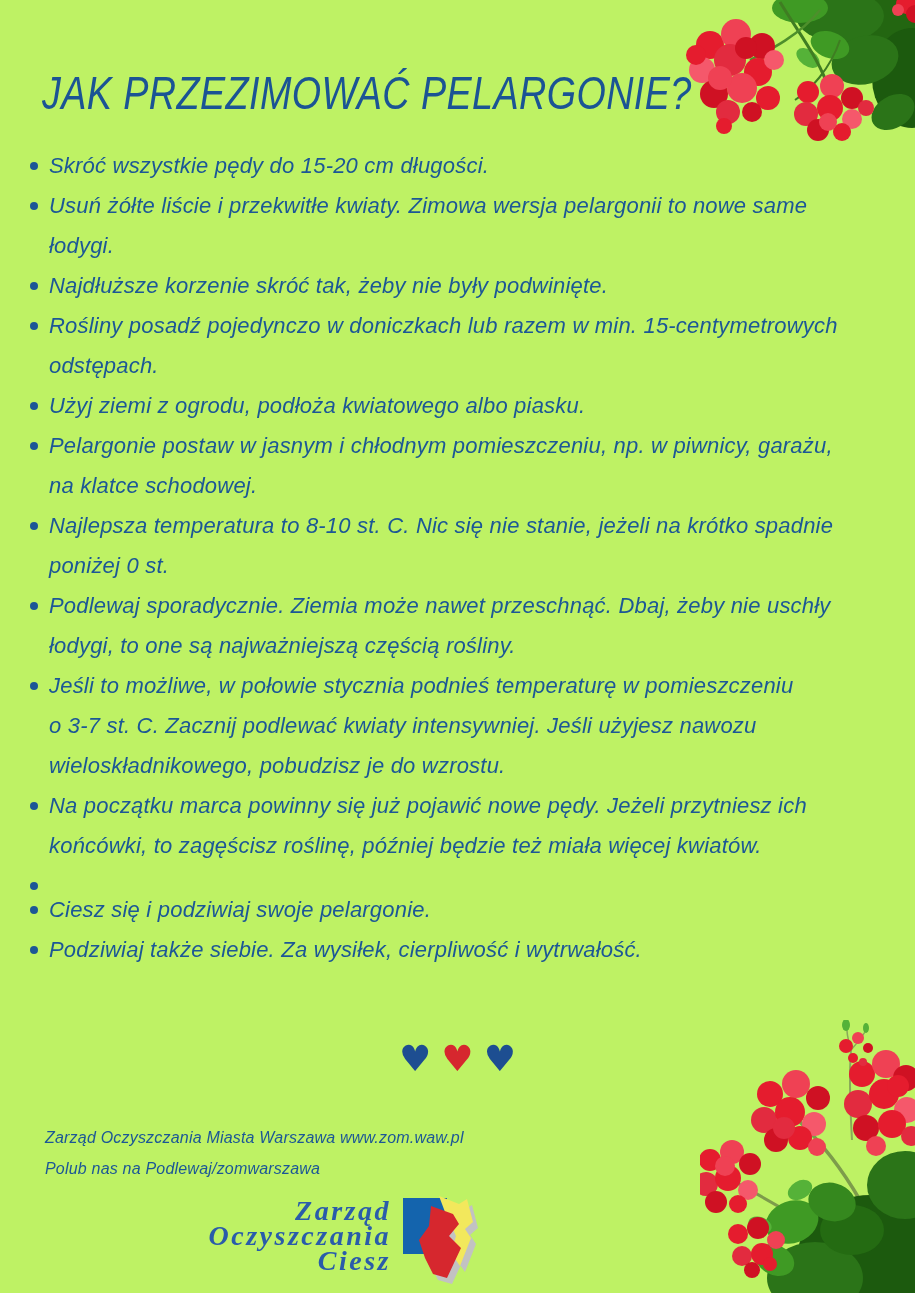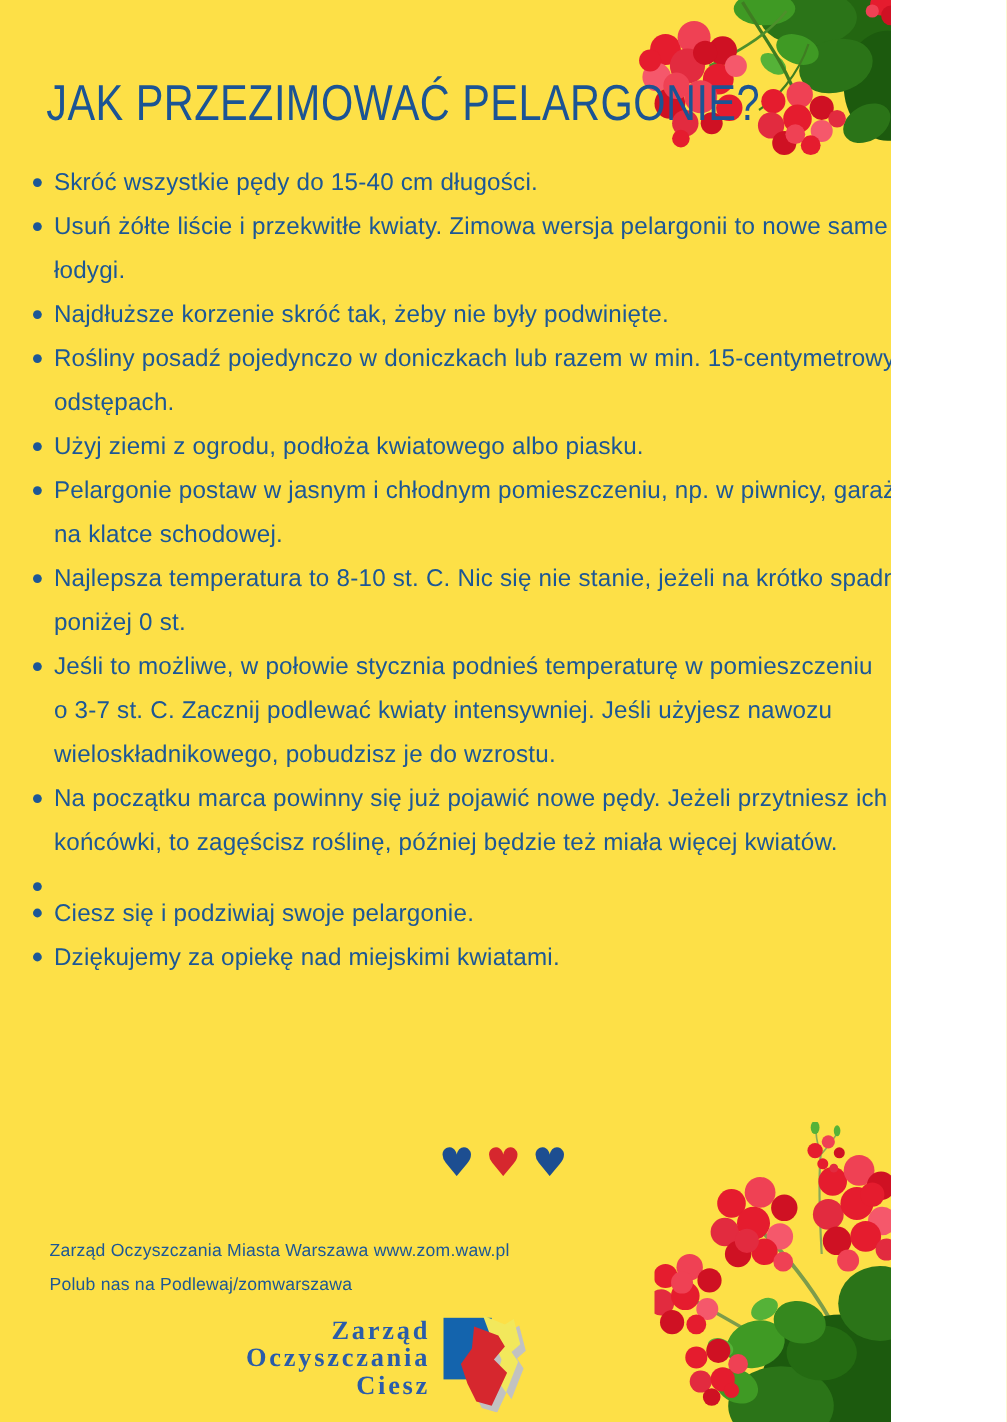--- a/index.html
+++ b/index.html
@@ -1,22 +1,23 @@
 <!DOCTYPE html>
 <html><head>
 <meta charset="utf-8">
 <style>
   html,body{margin:0;padding:0;background:#ffffff;}
   .page{
     position:relative;
-    width:810px;height:1293px;
-    background:#fde047;
+    width:915px;height:1293px;
+    background:#bef264;
     overflow:hidden;
     font-family:"Liberation Sans",sans-serif;
     color:#1C5796;
+    font-style:italic;
   }
   .title{
     position:absolute;left:42px;top:66px;margin:0;
     font-size:46px;font-weight:400;letter-spacing:.5px;
     color:#1B5494;white-space:nowrap;
     transform:scaleX(.82);transform-origin:left center;
   }
   .tips{
     position:absolute;left:30px;top:146px;width:856px;
     margin:0;padding:0;list-style:none;
@@ -46,21 +47,21 @@
     position:absolute;left:45px;top:1122px;
     font-size:16px;line-height:31px;letter-spacing:.2px;
   }
   .logo{
     position:absolute;left:45px;top:1196px;width:440px;
     display:flex;justify-content:flex-end;align-items:flex-start;gap:12px;
   }
   .logo-text{
     text-align:right;
     font-family:"Liberation Serif",serif;
-    font-weight:700;font-size:24px;line-height:25px;
+    font-weight:700;font-size:28px;line-height:25px;
     letter-spacing:2.5px;color:#2A5CAA;padding-top:2px;
   }
   .art{position:absolute;}
   .art.tr{top:0;right:0;}
   .art.br{bottom:0;right:0;}
 </style>
 </head>
 <body>
 
 <div class="page">
@@ -116,21 +117,21 @@
         <circle cx="235" cy="14" r="9" fill="#CF1123"></circle>
       <circle cx="218" cy="10" r="6" fill="#EF4154"></circle>
     </g>
   </svg>
 
   <h1 class="title">JAK PRZEZIMOWAĆ PELARGONIE?</h1>
 
   <ul class="tips">
     <li class="tip">
         <span class="dot"></span>
-        <span class="txt">Skróć wszystkie pędy do 15-40 cm długości.</span>
+        <span class="txt">Skróć wszystkie pędy do 15-20 cm długości.</span>
       </li>
     <li class="tip">
         <span class="dot"></span>
         <span class="txt">Usuń żółte liście i przekwitłe kwiaty. Zimowa wersja pelargonii to nowe same
 łodygi.</span>
       </li>
     <li class="tip">
         <span class="dot"></span>
         <span class="txt">Najdłuższe korzenie skróć tak, żeby nie były podwinięte.</span>
       </li>
@@ -145,20 +146,25 @@
       </li>
     <li class="tip">
         <span class="dot"></span>
         <span class="txt">Pelargonie postaw w jasnym i chłodnym pomieszczeniu, np. w piwnicy, garażu,
 na klatce schodowej.</span>
       </li>
     <li class="tip">
         <span class="dot"></span>
         <span class="txt">Najlepsza temperatura to 8-10 st. C. Nic się nie stanie, jeżeli na krótko spadnie
 poniżej 0 st.</span>
+      </li>
+    <li class="tip">
+        <span class="dot"></span>
+        <span class="txt">Podlewaj sporadycznie. Ziemia może nawet przeschnąć. Dbaj, żeby nie uschły
+łodygi, to one są najważniejszą częścią rośliny.</span>
       </li>
     <li class="tip">
         <span class="dot"></span>
         <span class="txt">Jeśli to możliwe, w połowie stycznia podnieś temperaturę w pomieszczeniu
 o 3-7 st. C. Zacznij podlewać kwiaty intensywniej. Jeśli użyjesz nawozu
 wieloskładnikowego, pobudzisz je do wzrostu.</span>
       </li>
     <li class="tip">
         <span class="dot"></span>
         <span class="txt">Na początku marca powinny się już pojawić nowe pędy. Jeżeli przytniesz ich
@@ -166,21 +172,21 @@
       </li>
     <li class="tip">
         <span class="dot"></span>
       </li>
     <li class="tip">
         <span class="dot"></span>
         <span class="txt">Ciesz się i podziwiaj swoje pelargonie.</span>
       </li>
     <li class="tip">
         <span class="dot"></span>
-        <span class="txt">Dziękujemy za opiekę nad miejskimi kwiatami.</span>
+        <span class="txt">Podziwiaj także siebie. Za wysiłek, cierpliwość i wytrwałość.</span>
       </li>
   </ul>
 
   <div class="hearts">
     <span class="heart blue">♥</span><span class="heart red">♥</span><span class="heart blue">♥</span>
   </div>
 
   <div class="footer">
     <div>Zarząd Oczyszczania Miasta Warszawa www.zom.waw.pl</div>
     <div>Polub nas na Podlewaj/zomwarszawa</div>

